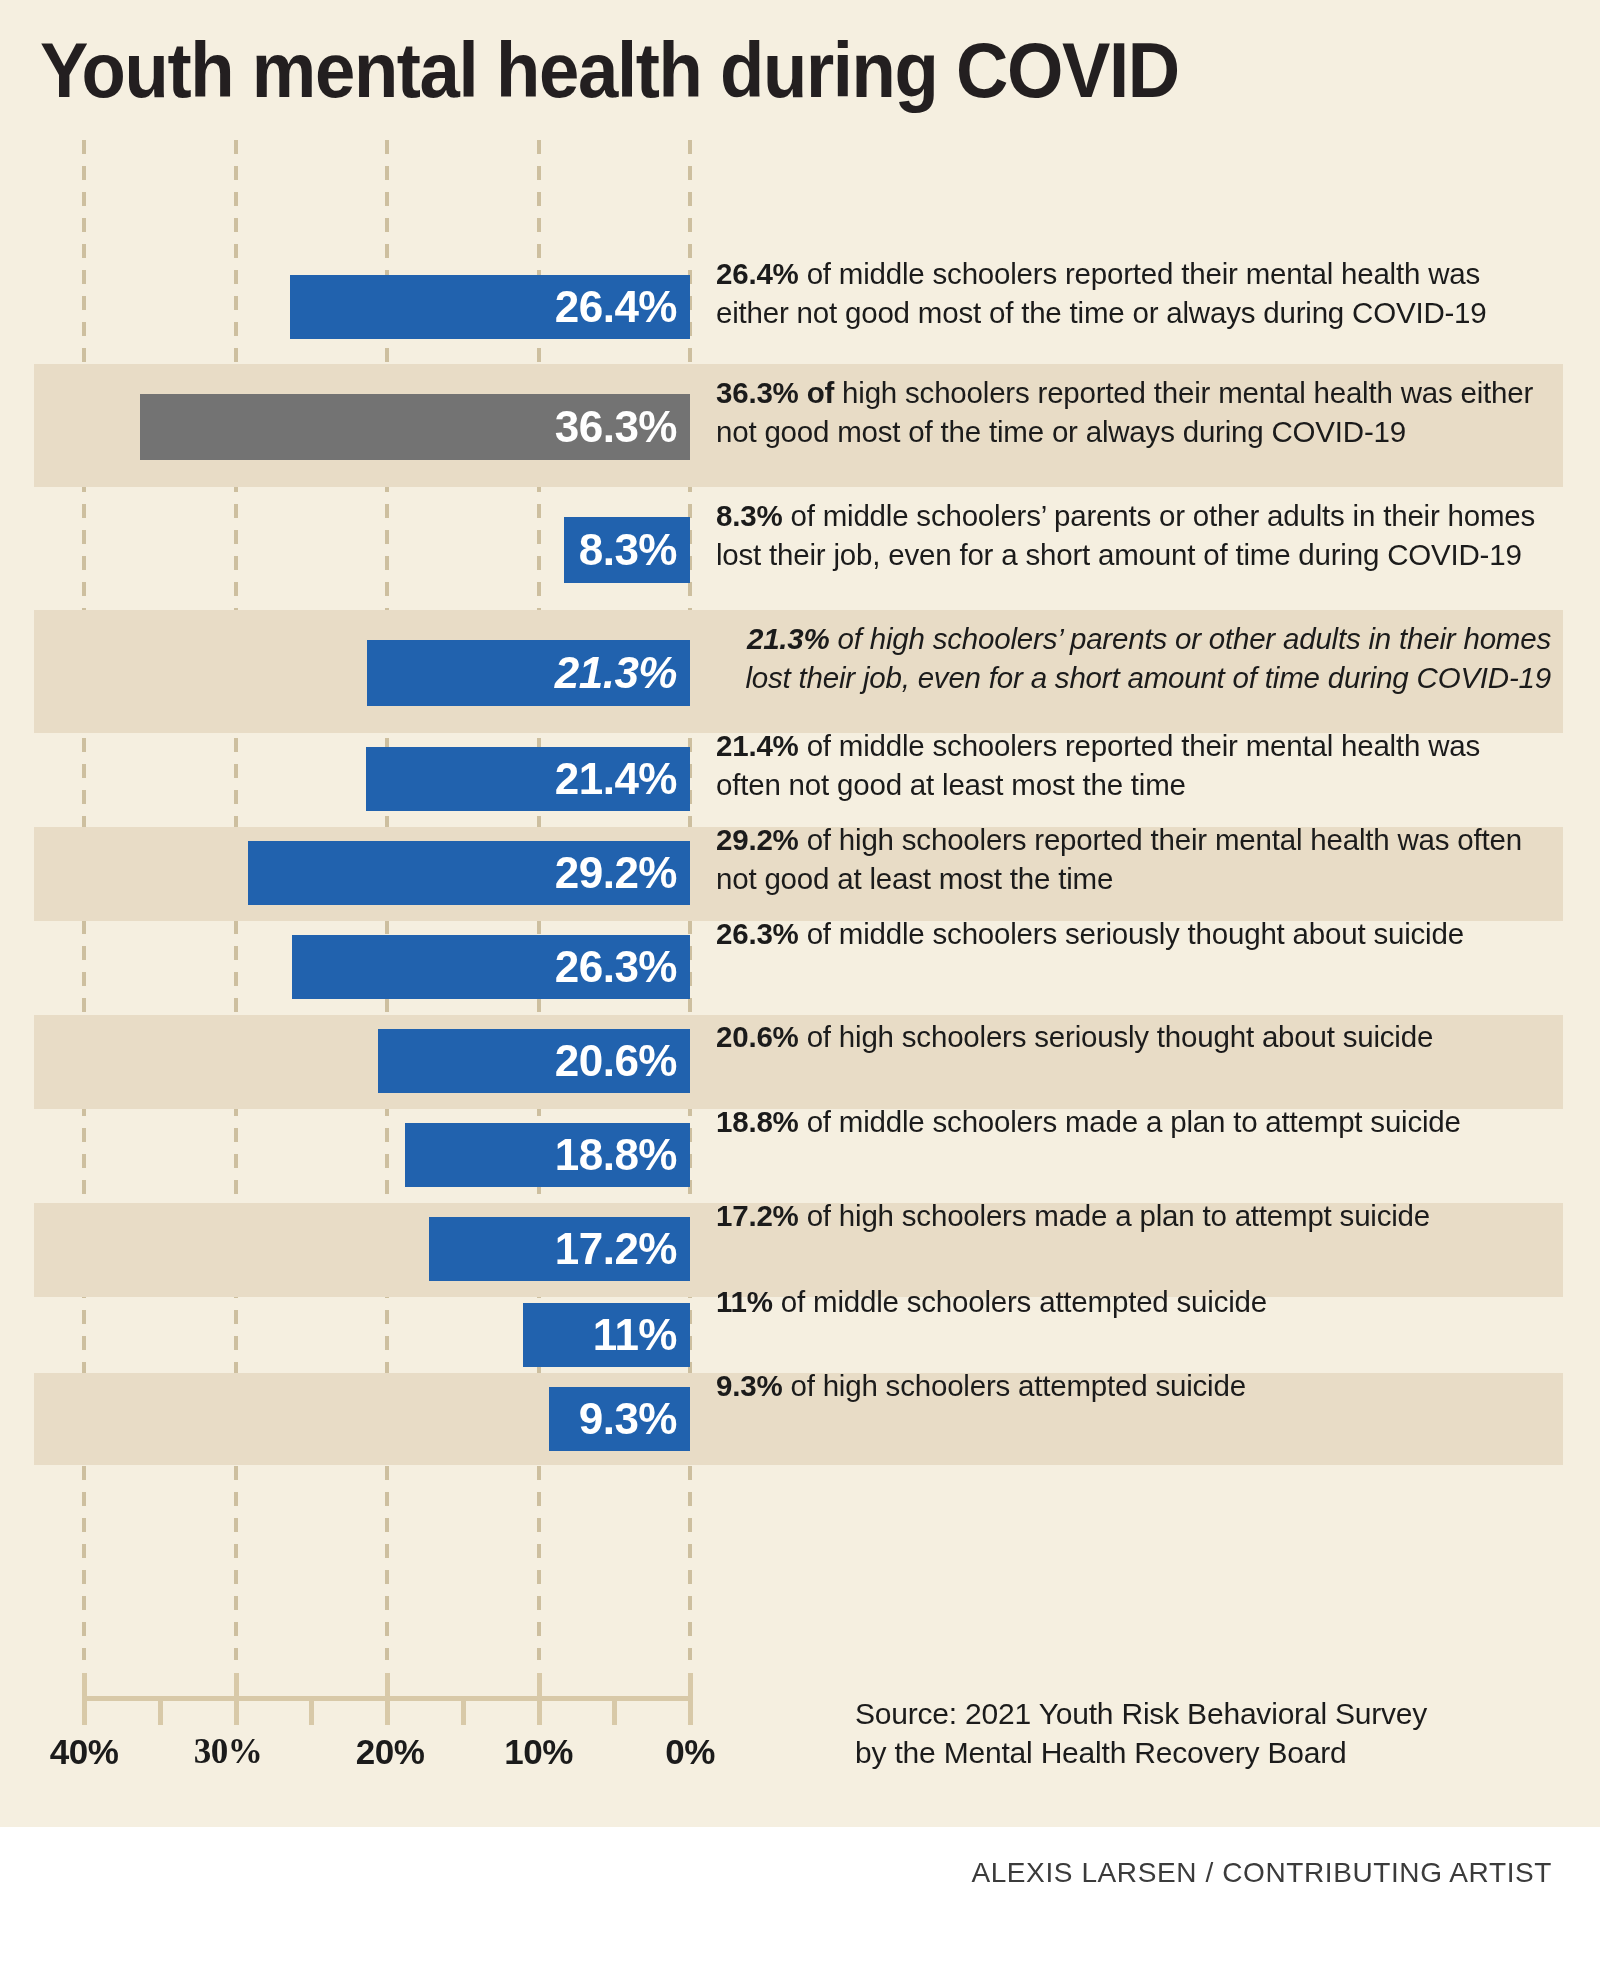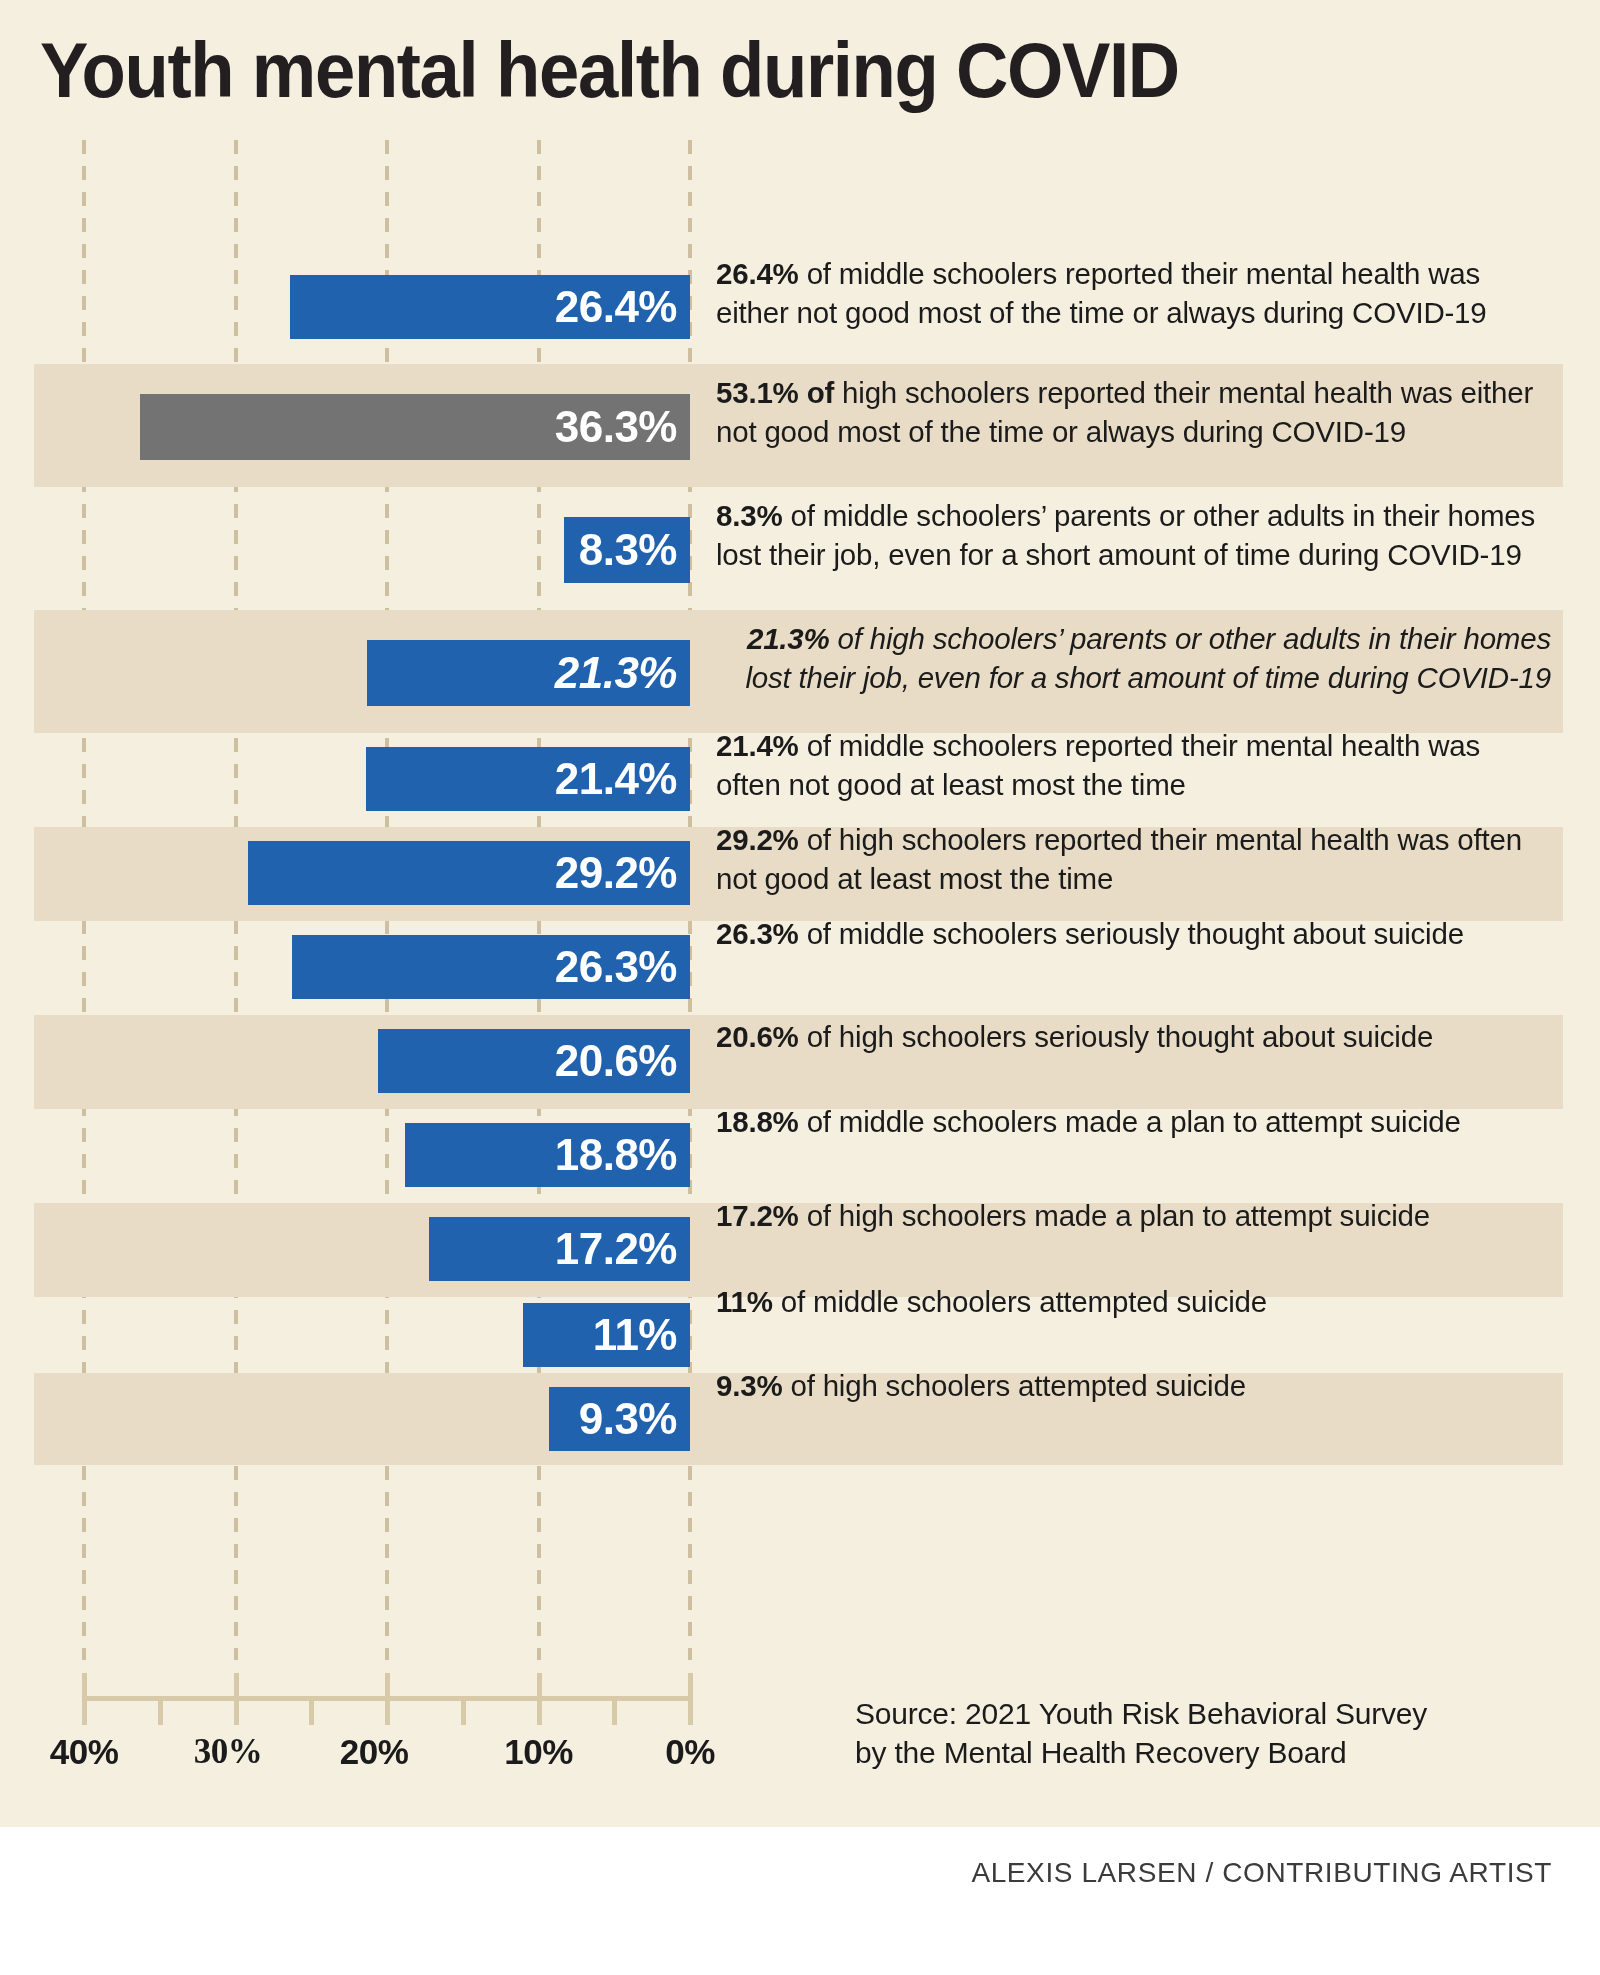--- a/index.html
+++ b/index.html
@@ -227,21 +227,21 @@
           <div class="bar" style="left: 290.04px; width: 399.96px; top: 25px; height: 64px; background: rgb(33, 98, 174);">
             <span class="bar-label">26.4%</span>
           </div>
           <div class="annotation" style="top: 5px;"><b>26.4%</b> of middle schoolers reported their mental health was either not good most of the time or always during COVID-19</div>
         </div>
         <div class="row alt" style="top: 224px; height: 123px;">
           <div class="row-band"></div>
           <div class="bar" style="left: 140.055px; width: 549.945px; top: 30px; height: 66px; background: #737373;">
             <span class="bar-label">36.3%</span>
           </div>
-          <div class="annotation" style="top: 10px;"><b>53.1% of</b> high schoolers reported their mental health was either not good most of the time or always during COVID-19</div>
+          <div class="annotation" style="top: 10px;"><b>36.3% of</b> high schoolers reported their mental health was either not good most of the time or always during COVID-19</div>
         </div>
         <div class="row" style="top: 347px; height: 123px;">
           <div class="row-band"></div>
           <div class="bar" style="left: 564.255px; width: 125.745px; top: 30px; height: 66px; background: rgb(33, 98, 174);">
             <span class="bar-label">8.3%</span>
           </div>
           <div class="annotation" style="top: 10px;"><b>8.3%</b> of middle schoolers’ parents or other adults in their homes lost their job, even for a short amount of time during COVID-19</div>
         </div>
         <div class="row alt" style="top: 470px; height: 123px; font-style: italic;">
           <div class="row-band"></div>
@@ -309,21 +309,21 @@
       </div>
   </div>
 
   <div class="axis" id="axis">
     <div class="axis-line"></div>
   <div class="tick major" style="left: 82px;"></div>
       <div class="tick-label" style="left: 84px;">40%</div>
       <div class="tick major" style="left: 233.5px;"></div>
       <div class="tick-label" style="left: 228px; font-family: Liberation Serif, serif;">30%</div>
       <div class="tick major" style="left: 385px;"></div>
-      <div class="tick-label" style="left: 374px;">20%</div>
+      <div class="tick-label" style="left: 390px;">20%</div>
       <div class="tick major" style="left: 536.5px;"></div>
       <div class="tick-label" style="left: 538.5px;">10%</div>
       <div class="tick major" style="left: 688px;"></div>
       <div class="tick-label" style="left: 690px;">0%</div>
       <div class="tick minor" style="left: 157.75px;"></div>
       <div class="tick minor" style="left: 309.25px;"></div>
       <div class="tick minor" style="left: 460.75px;"></div>
       <div class="tick minor" style="left: 612.25px;"></div>
     </div>
 

